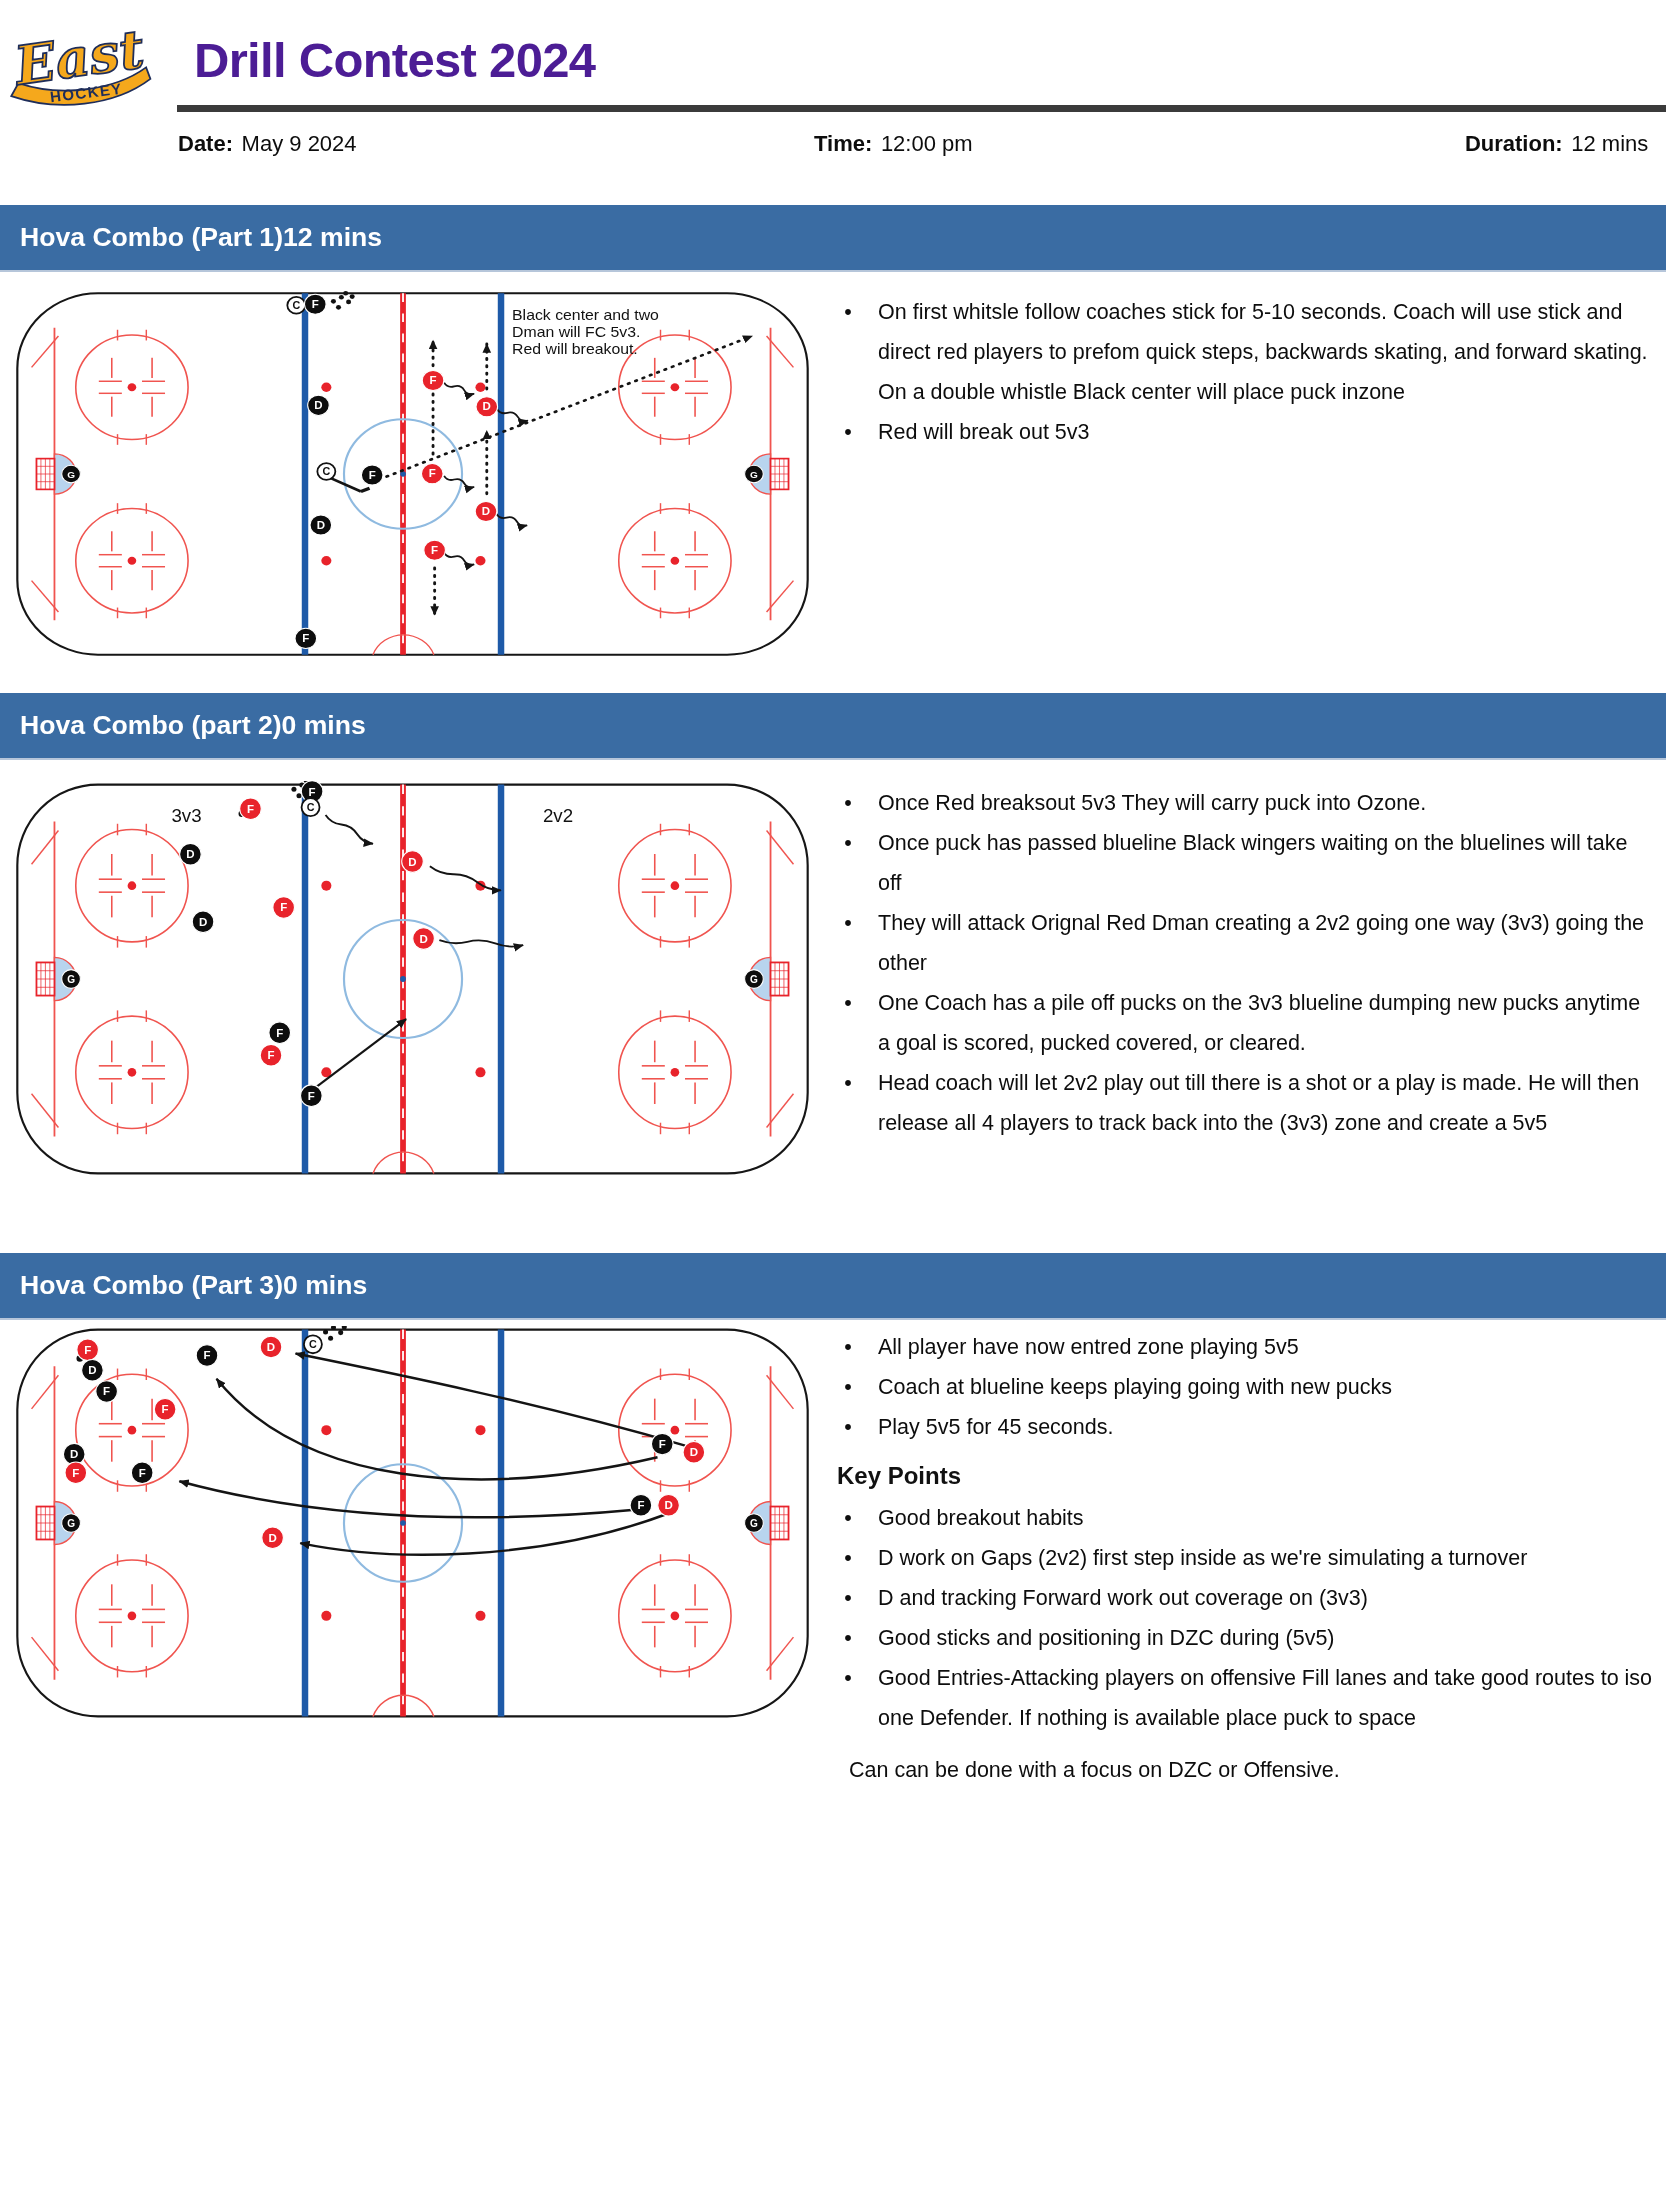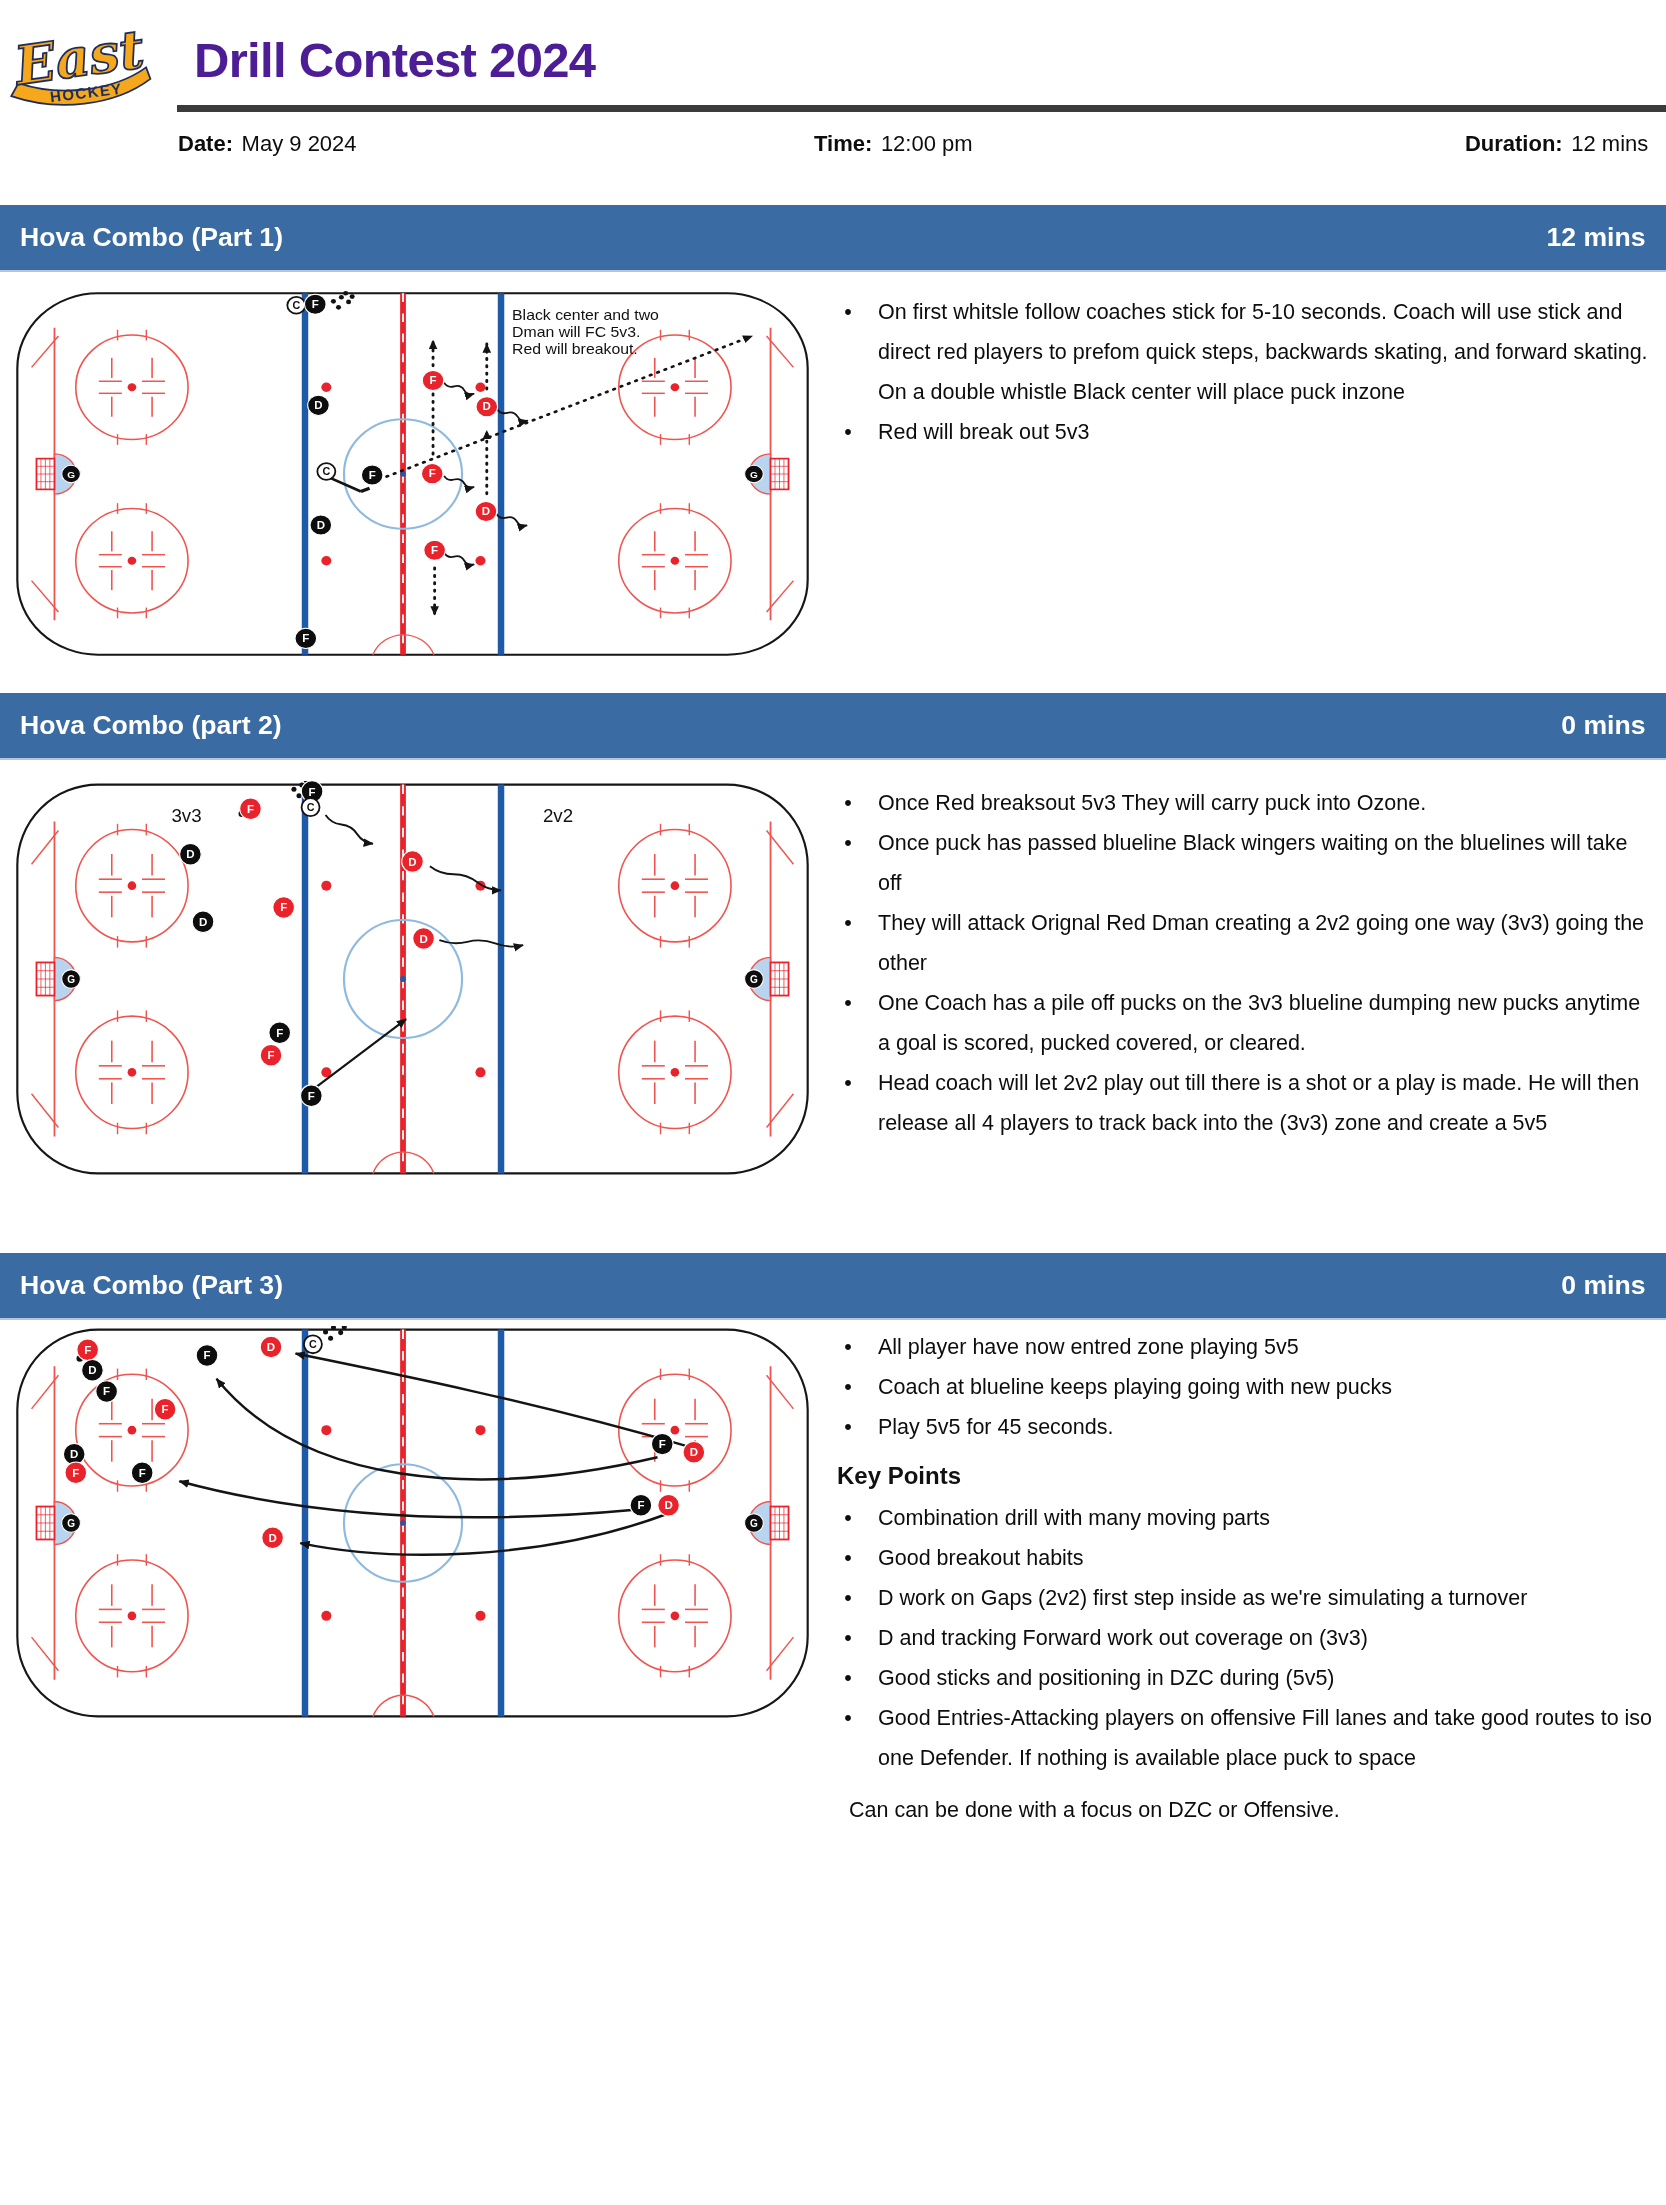--- a/index.html
+++ b/index.html
@@ -12,21 +12,21 @@
               letter-spacing:-0.7px;color:#4c1d95;}
   .title-rule{position:absolute;left:177px;top:105px;width:1490px;height:6.5px;background:#3b3b3b;}
   .meta{position:absolute;left:0;top:131px;width:1667px;height:32px;font-size:22px;}
   .meta .m-label{font-weight:bold;margin-right:8.6px;}
   .meta-date{position:absolute;left:178px;top:0;}
   .meta-time{position:absolute;left:814px;top:0;}
   .meta-duration{position:absolute;right:18.7px;top:0;text-align:center;}
 
   
   .bar{position:absolute;left:0;width:1667px;height:67px;background:var(--bar,#3A6CA3);
-       border-bottom:2.9px solid #b6c6da;display:flex;align-items:center;justify-content:space-between;
+       border-bottom:2.9px solid #b6c6da;display:flex;align-items:center;
        box-sizing:border-box;padding:0 21.5px 0 20px;}
   .bar-title,.bar-duration{color:#ffffff;font-size:26.6px;font-weight:bold;}
 
   
   .rink{position:absolute;background:#ffffff;}
 
   
   .textcol{position:absolute;left:837px;width:819px;font-size:21.5px;line-height:40px;}
   ul.bullets{list-style:none;margin:0;padding:0;}
   ul.bullets li{position:relative;padding-left:41px;margin:0;}
@@ -616,21 +616,20 @@
       </g>
     </svg>
   <div class="textcol" style="top:1327px">
     <ul class="bullets">
         <li>All player have now entred zone playing 5v5</li>
         <li>Coach at blueline keeps playing going with new pucks</li>
         <li>Play 5v5 for 45 seconds.</li>
       </ul>
     <h3 class="kp-heading">Key Points</h3>
     <ul class="bullets">
-        <li>Combination drill with many moving parts</li>
         <li>Good breakout habits</li>
         <li>D work on Gaps (2v2) first step inside as we're simulating a turnover</li>
         <li>D and tracking Forward work out coverage on (3v3)</li>
         <li>Good sticks and positioning in DZC during (5v5)</li>
         <li>Good Entries-Attacking players on offensive Fill lanes and take good routes to iso one Defender. If nothing is available place puck to space</li>
       </ul>
     <p class="footer-note">Can can be done with a focus on DZC or Offensive.</p>
   </div>
 
 </div>

